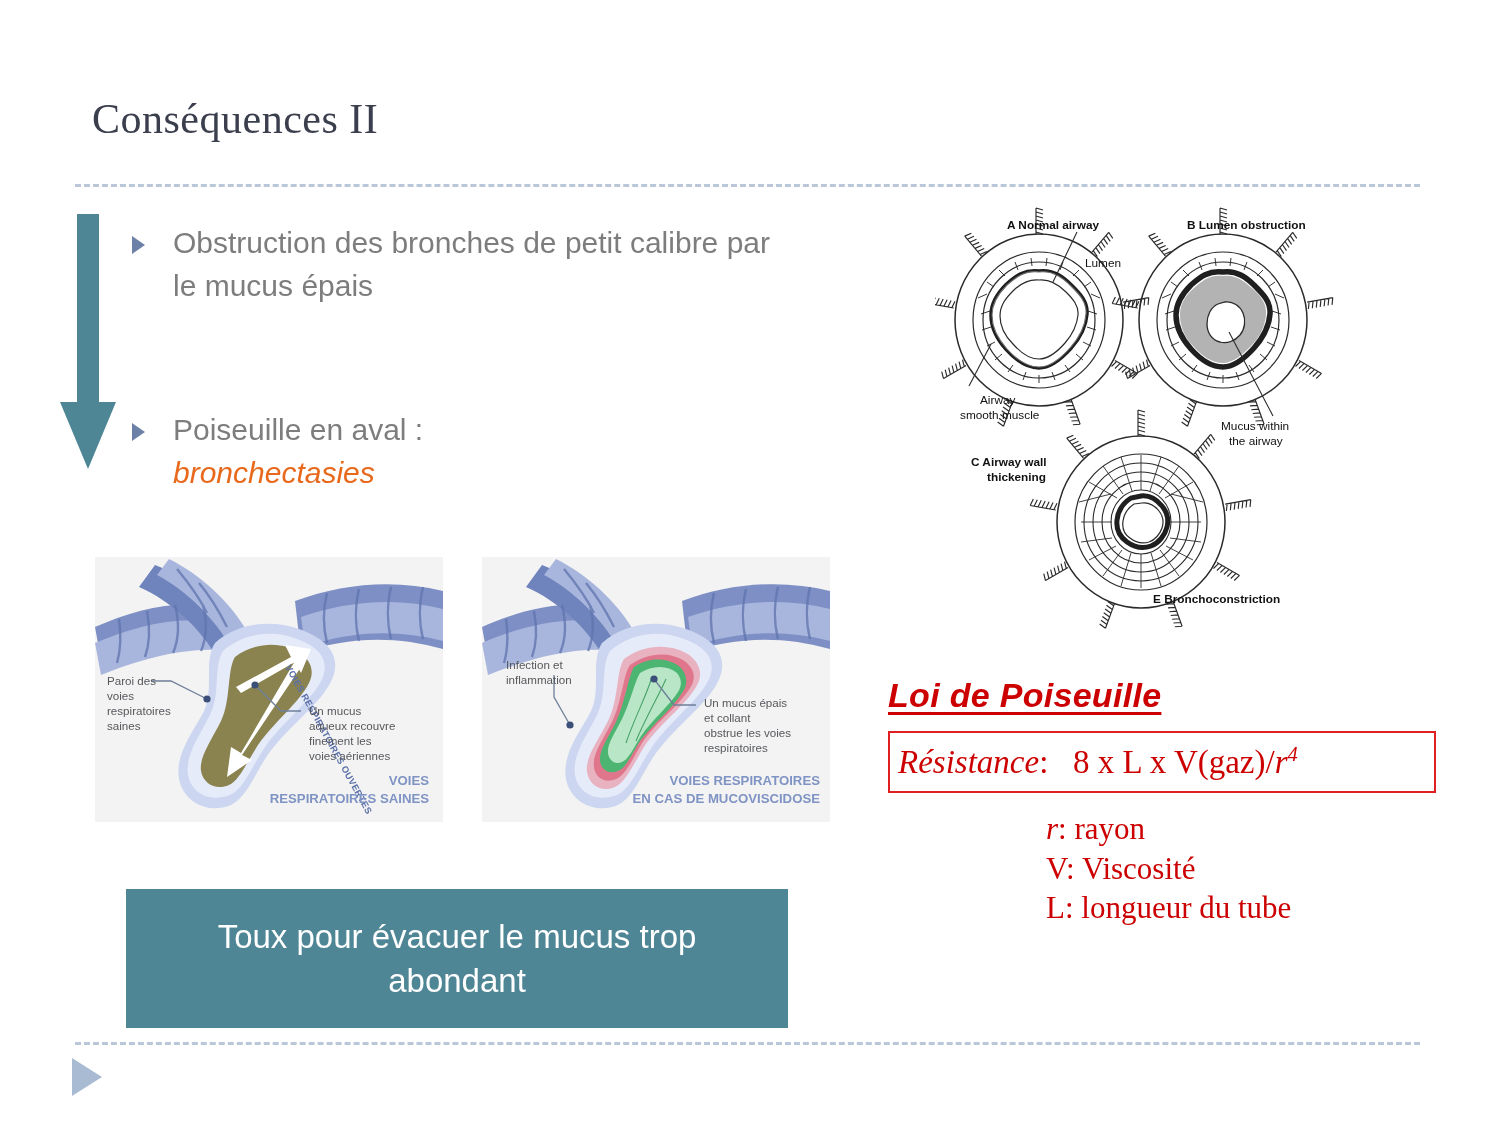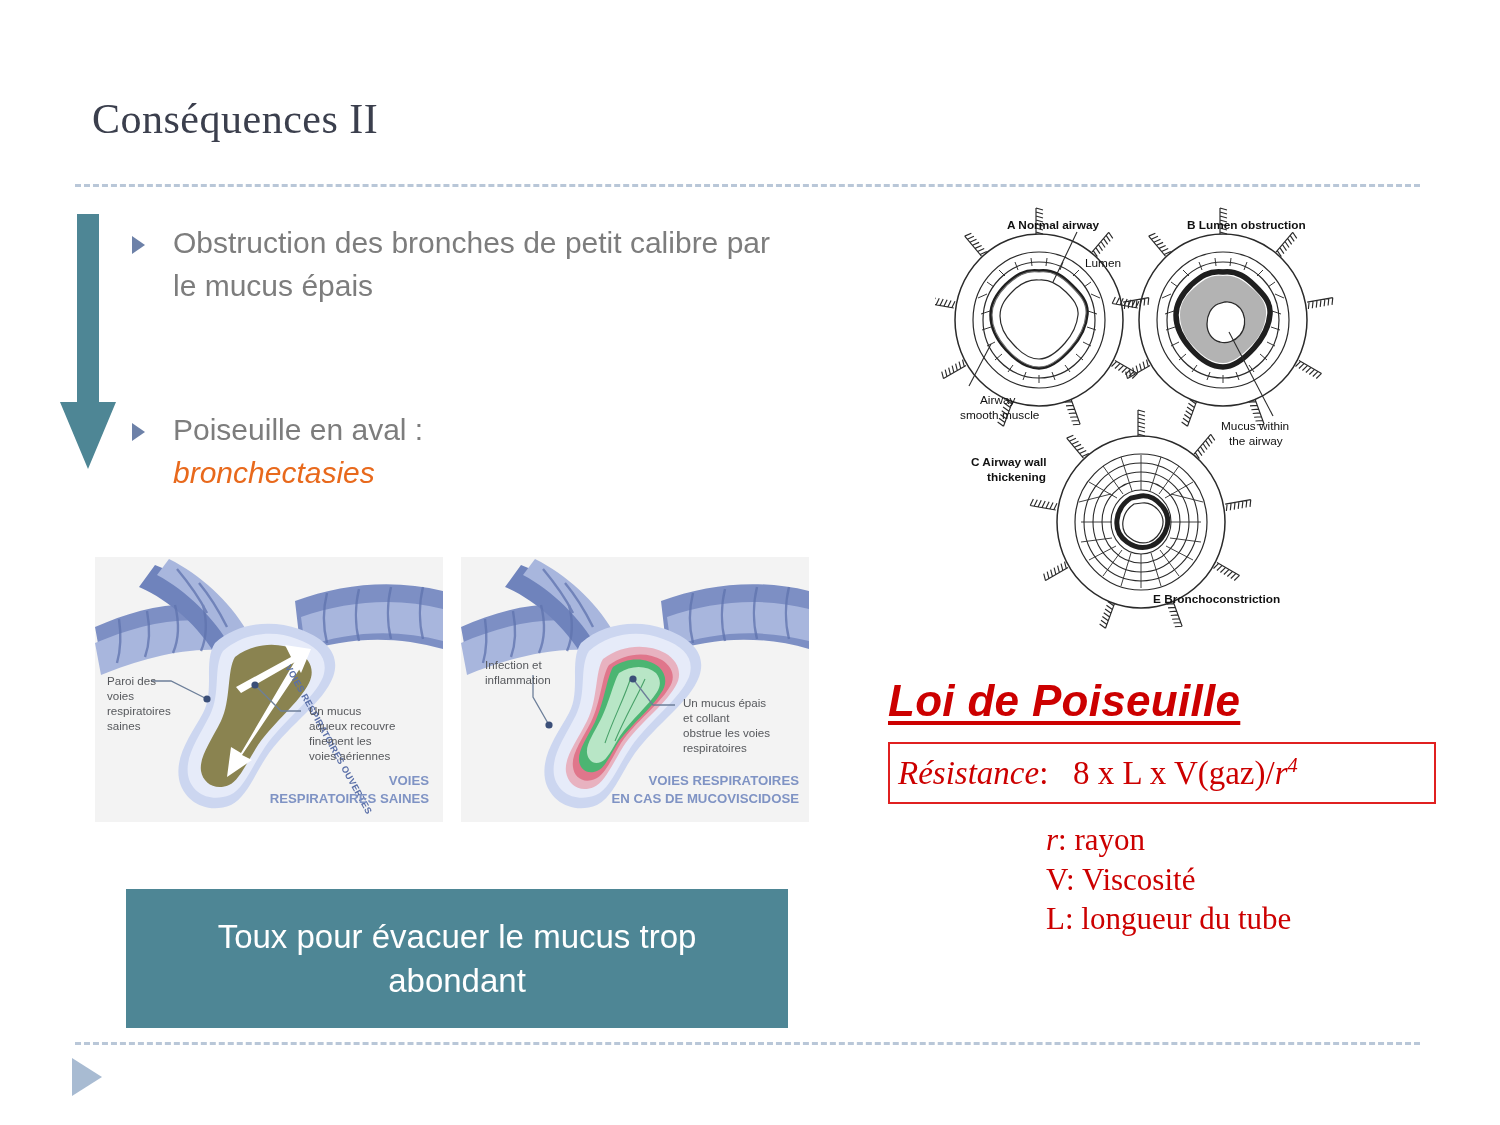--- a/index.html
+++ b/index.html
@@ -95,21 +95,21 @@
   }
   .bronchi-card {
     position: absolute;
     top: 0;
     width: 348px;
     height: 265px;
     background: #f2f2f2;
     overflow: hidden;
   }
   .bronchi-card.left  { left: 0; }
-  .bronchi-card.right { left: 366px; }
+  .bronchi-card.right { left: 387px; }
   .bronchi-svg { display: block; width: 348px; height: 265px; }
 
   
   .airway-figure {
     position: absolute;
     left: 935px;
     top: 200px;
     width: 440px;
     height: 430px;
     text-align: center;
@@ -141,21 +141,21 @@
   .poiseuille {
     position: absolute;
     left: 888px;
     top: 676px;
     width: 560px;
   }
   .poiseuille-title {
     font-family: "Liberation Sans", sans-serif;
     font-style: italic;
     font-weight: bold;
-    font-size: 44px;
+    font-size: 34px;
     color: #cc0000;
     text-decoration: underline;
     text-underline-offset: 5px;
     display: inline-block;
     letter-spacing: 0.3px;
   }
   .formula-box {
     margin-top: 16px;
     border: 2px solid #e02020;
     width: 548px;

